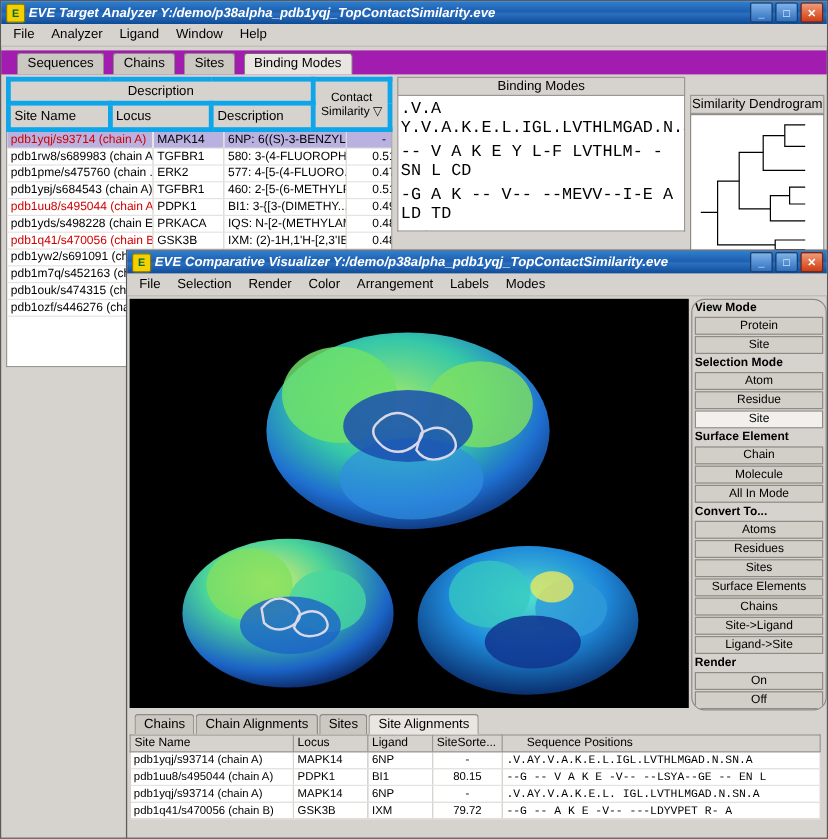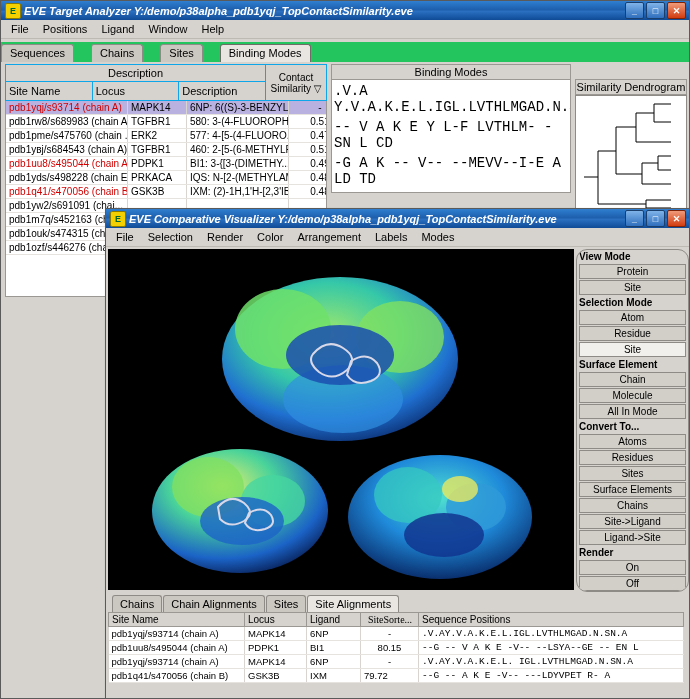--- a/index.html
+++ b/index.html
@@ -13,25 +13,25 @@
     display:flex;align-items:center;justify-content:center;font-size:9px;color:#063;font-weight:bold;}
   .titlebar .tb-text{flex:1;white-space:nowrap;overflow:hidden;text-overflow:ellipsis;font-style:italic;}
   .tb-btns{display:flex;gap:2px;padding-right:1px;}
   .tb-btn{width:17px;height:15px;border:1px solid #1b3f6d;border-radius:2px;display:flex;align-items:center;justify-content:center;
     font-size:9px;font-weight:bold;color:#fff;background:linear-gradient(to bottom,#7fb3e8,#2f6fbe);}
   .tb-btn.close{background:linear-gradient(to bottom,#f09b7a,#d23c10);border-color:#7e2207;}
   
   .menubar{display:flex;align-items:center;height:18px;background:#d6d3ce;border-bottom:1px solid #bdb9b3;padding-left:3px;}
   .menubar span{padding:2px 7px;font-size:11px;}
   
-  .tabrow{display:flex;align-items:flex-end;height:20px;padding-left:0;gap:17px;background:#22c55e;}
+  .tabrow{display:flex;align-items:flex-end;height:20px;padding-left:13px;gap:7px;background:#a21caf;}
   .tab{border:1px solid #8e8a85;border-bottom:none;border-radius:3px 3px 0 0;padding:2px 8px 3px;background:#cbc7c1;font-size:11px;}
   .tab.active{background:#e9e6e2;font-weight:normal;border-color:#6f6b66;}
   
-  .hdr{background:#d6d3ce;border:1px solid #0ea5e9;font-size:11px;text-align:center;}
+  .hdr{background:#d6d3ce;border:4px solid #0ea5e9;font-size:11px;text-align:center;}
   table{border-collapse:collapse;}
   
   #main{left:0;top:0;width:688px;height:697px;}
   .sectitle{background:#d6d3ce;border:1px solid #9b9792;text-align:center;font-size:11px;padding:1px 0;}
   .cellrow td{font-size:10px;border-right:1px solid #d8d5d0;border-bottom:1px solid #e6e3df;padding:1px 3px;white-space:nowrap;overflow:hidden;}
   .red{color:#d00000;}
   .sel{background:#b9b2e0;}
   .mono{font-family:"Liberation Mono",monospace;font-size:14px;letter-spacing:0px;}
   .legend{display:flex;gap:10px;align-items:center;font-size:10px;padding:2px 4px;border:1px solid #9b9792;background:#d6d3ce;}
   .sw{width:9px;height:9px;border:1px solid #555;display:inline-block;margin-right:3px;vertical-align:-1px;}
@@ -62,21 +62,21 @@
     <div class="tb-text">EVE Target Analyzer Y:/demo/p38alpha_pdb1yqj_TopContactSimilarity.eve</div>
     <div class="tb-btns">
       <div class="tb-btn">_</div>
       <div class="tb-btn">□</div>
       <div class="tb-btn close">✕</div>
     </div>
   </div>
 
   <div class="menubar">
     <span>File</span>
-    <span>Positions</span>
+    <span>Analyzer</span>
     <span>Ligand</span>
     <span>Window</span>
     <span>Help</span>
   </div>
 
   <div class="tabrow" style="margin-top:3px;">
     <div class="tab">Sequences</div>
     <div class="tab">Chains</div>
     <div class="tab">Sites</div>
     <div class="tab active">Binding Modes</div>
@@ -306,22 +306,22 @@
       <div class="bt">Chain Alignments</div>
       <div class="bt">Sites</div>
       <div class="bt active">Site Alignments</div>
     </div>
     <table style="width:576px;table-layout:fixed;">
       <tbody>
           <tr class="bhdr">
         <td style="width:130px;text-align:left;padding-left:3px;">Site Name</td>
         <td style="width:56px;text-align:left;padding-left:3px;">Locus</td>
         <td style="width:48px;text-align:left;padding-left:3px;">Ligand</td>
-        <td style="width:52px;text-align:center;padding-left:3px;font-family:Liberation Serif, serif;">SiteSorte...</td>
-        <td style="text-align:left;padding-left:3px;">Sequence Positions</td>
+        <td style="width:52px;text-align:left;padding-left:3px;">SiteSorte...</td>
+        <td style="text-align:left;padding-left:20px;">Sequence Positions</td>
       </tr>
       <tr class="brow" style="background:#fff;">
         <td>pdb1yqj/s93714 (chain A)</td>
         <td>MAPK14</td>
         <td>6NP</td>
         <td style="text-align:center;">-</td>
         <td class="mono">.V.AY.V.A.K.E.L.IGL.LVTHLMGAD.N.SN.A</td>
       </tr>
       <tr class="brow" style="background:#fff;">
         <td>pdb1uu8/s495044 (chain A)</td>
@@ -334,20 +334,20 @@
         <td>pdb1yqj/s93714 (chain A)</td>
         <td>MAPK14</td>
         <td>6NP</td>
         <td style="text-align:center;">-</td>
         <td class="mono">.V.AY.V.A.K.E.L. IGL.LVTHLMGAD.N.SN.A</td>
       </tr>
       <tr class="brow" style="background:#fff;">
         <td>pdb1q41/s470056 (chain B)</td>
         <td>GSK3B</td>
         <td>IXM</td>
-        <td style="text-align:left;">79.72</td>
+        <td style="text-align:center;">79.72</td>
         <td class="mono">--G -- A K E -V-- ---LDYVPET R- A</td>
       </tr>
     </tbody>
       </table>
   </div>
 
 </div>
 
 </body></html>

